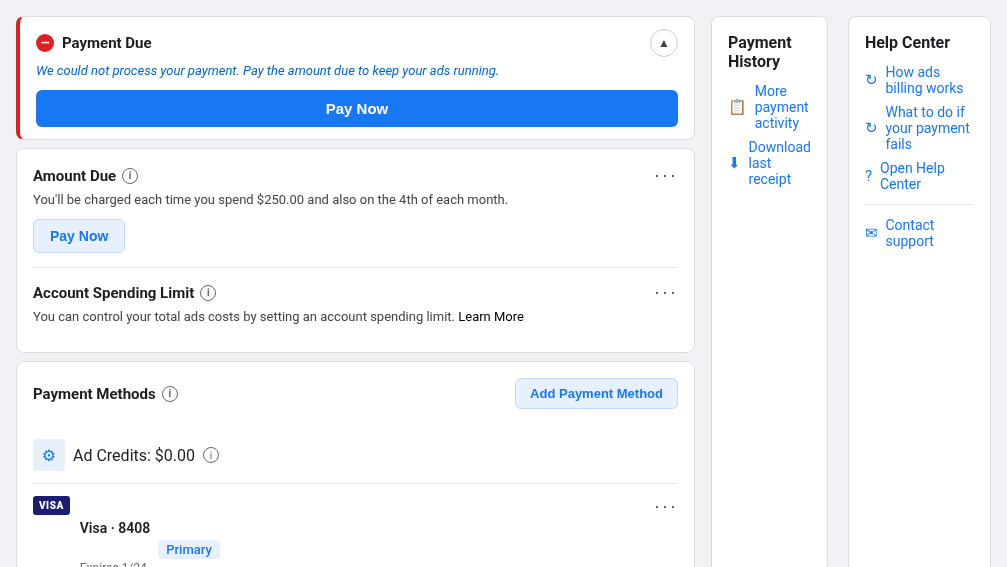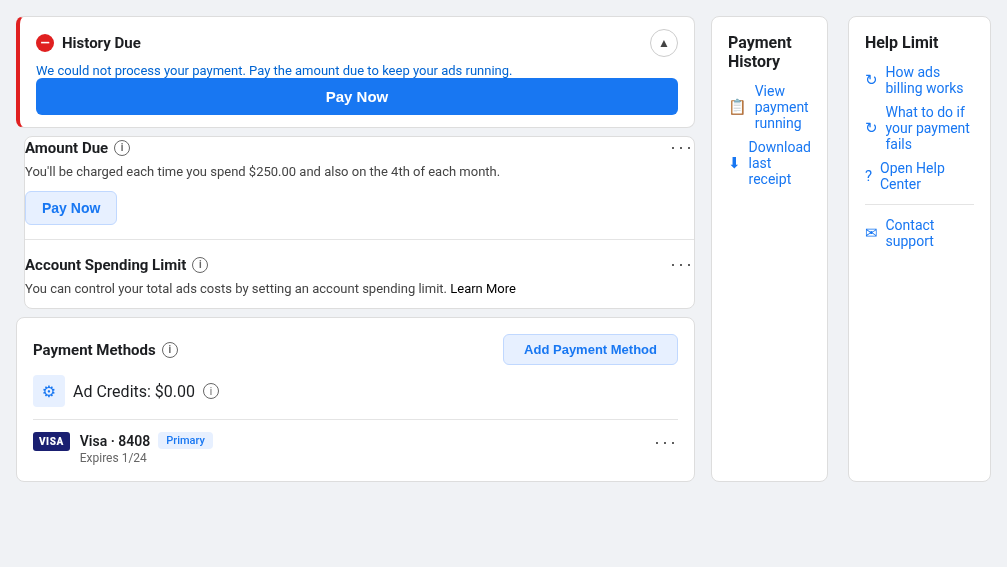--- a/index.html
+++ b/index.html
@@ -75,40 +75,40 @@
       cursor: pointer;
       display: flex;
       align-items: center;
       justify-content: center;
       font-size: 12px;
       color: #444;
     }
     .payment-due-message {
       font-size: 13px;
       color: #444;
-      margin-bottom: 0;
+      margin-bottom: 12px;
+      font-style: italic;
     }
     .payment-due-message span {
       color: #0064d2;
     }
     .pay-now-btn-main {
       width: 100%;
       background: #1877f2;
       color: white;
       border: none;
       border-radius: 6px;
       padding: 10px;
       font-size: 15px;
       font-weight: 600;
       cursor: pointer;
     }
     
     .amount-due-card {
-      padding: 0;
-      margin-left: 8px;
+      padding: 16px;
     }
     .card-header-row {
       display: flex;
       align-items: center;
       justify-content: space-between;
       margin-bottom: 6px;
     }
     .card-title {
       font-weight: 700;
       font-size: 15px;
@@ -172,28 +172,28 @@
       border: none;
       border-top: 1px solid #e4e4e4;
       margin: 14px 0;
     }
     .spending-limit-section {}
     
     .pm-header-row {
       display: flex;
       align-items: center;
       justify-content: space-between;
-      margin-bottom: 10px;
+      margin-bottom: 30px;
     }
     .add-pm-btn {
       background: #e7f0ff;
       color: #1877f2;
       border: 1px solid #c0d8ff;
       border-radius: 6px;
-      padding: 7px 20px;
+      padding: 7px 14px;
       font-size: 13px;
       font-weight: 600;
       cursor: pointer;
     }
     .ad-credits-row {
       display: flex;
       align-items: center;
       gap: 8px;
       margin-bottom: 12px;
     }
@@ -236,24 +236,25 @@
       align-items: center;
       gap: 8px;
     }
     .visa-name {
       font-weight: 600;
       font-size: 14px;
     }
     .primary-badge {
       background: #e7f0ff;
       color: #1877f2;
-      font-size: 11px;
+      font-size: 13px;
       padding: 2px 8px;
       border-radius: 4px;
       font-weight: 500;
+      margin-top: 44px;
     }
     .visa-expiry {
       font-size: 12px;
       color: #666;
       margin-top: 2px;
     }
     
     .right-card-title {
       font-weight: 700;
       font-size: 16px;
@@ -291,21 +292,21 @@
 <body>
 
 <div class="layout">
 
   <div class="left-col">
 
     <div class="card payment-due-card">
       <div class="payment-due-header">
         <div class="payment-due-title">
           <div class="red-circle-icon">—</div>
-          <span>History Due</span>
+          <span>Payment Due</span>
         </div>
         <button class="collapse-btn">
           <span>▲</span>
         </button>
       </div>
       <p class="payment-due-message">
         <span>We could not process your payment. Pay the amount due to keep your </span><span style="color:#0064d2">ads running</span><span>.</span>
       </p>
       <button class="pay-now-btn-main">Pay Now</button>
     </div>
@@ -369,30 +370,30 @@
     </div>
 
   </div>
 
   <div class="right-col">
 
     <div class="card">
       <div class="right-card-title">Payment History</div>
       <a class="right-link-item">
         <span class="link-icon">📋</span>
-        <span>View payment running</span>
+        <span>More payment activity</span>
       </a>
       <a class="right-link-item">
         <span class="link-icon">⬇</span>
         <span>Download last receipt</span>
       </a>
     </div>
 
     <div class="card">
-      <div class="right-card-title">Help Limit</div>
+      <div class="right-card-title">Help Center</div>
       <a class="right-link-item">
         <span class="link-icon">↻</span>
         <span>How ads billing works</span>
       </a>
       <a class="right-link-item">
         <span class="link-icon">↻</span>
         <span>What to do if your payment fails</span>
       </a>
       <a class="right-link-item">
         <span class="link-icon">?</span>

